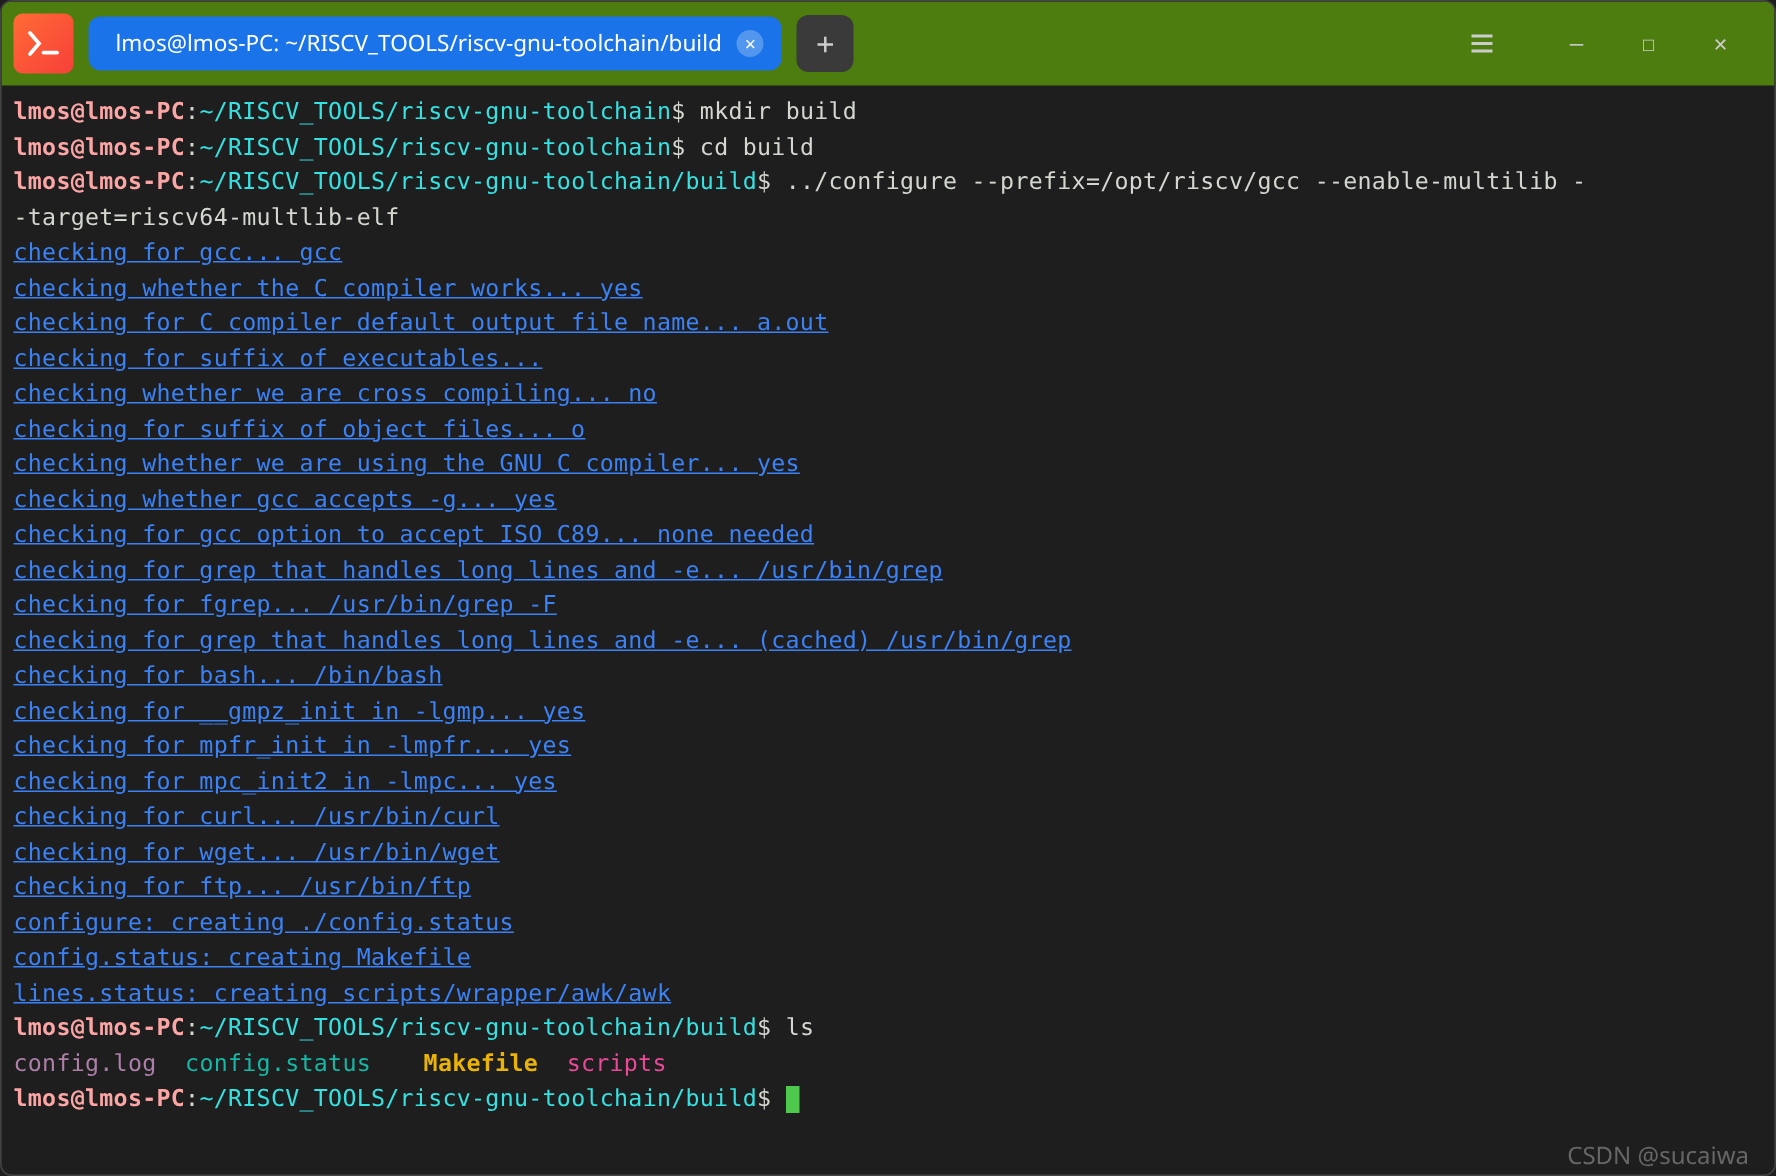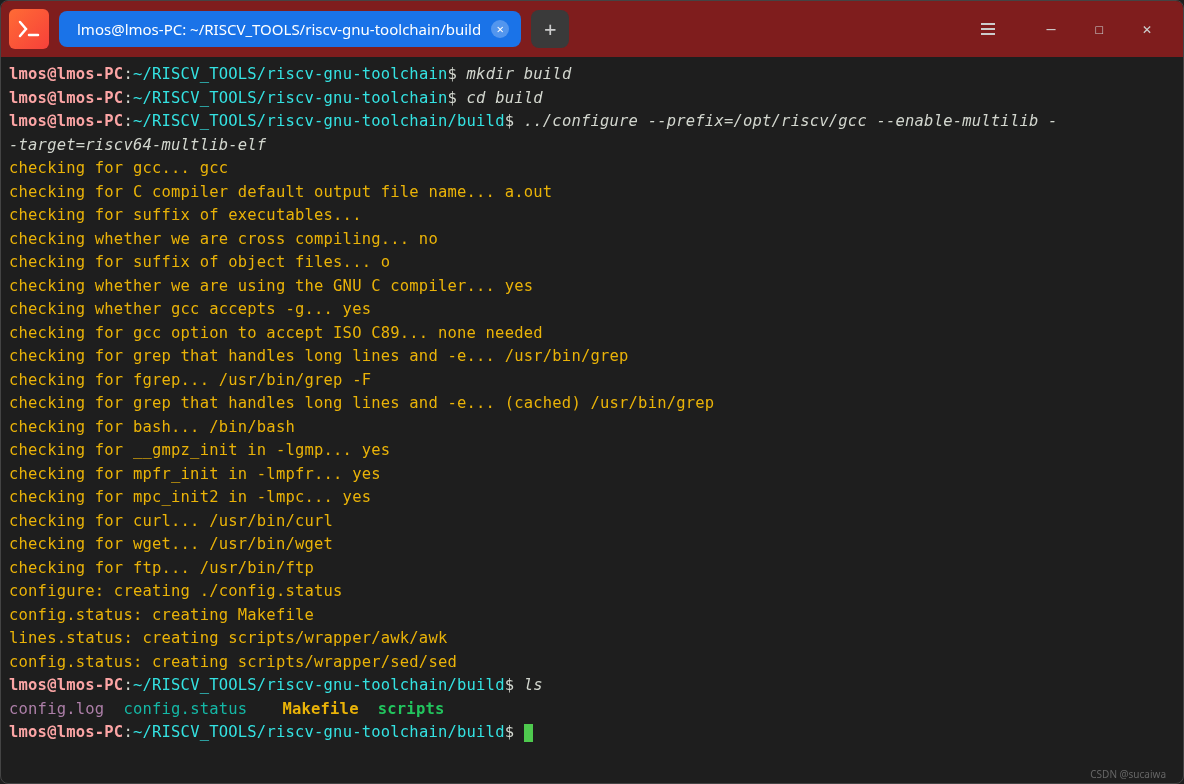--- a/index.html
+++ b/index.html
@@ -8,21 +8,21 @@
       height: 784px;
       background: #1e1e1e;
       font-family: 'Consolas', 'Monaco', monospace;
       font-size: 15px;
       overflow: hidden;
       border: 1px solid #444;
       border-radius: 8px;
     }
     .titlebar {
       height: 56px;
-      background: #7f1d1d;
+      background: #4d7c0f;
       display: flex;
       align-items: center;
       padding: 0 8px;
       gap: 10px;
     }
     .app-icon {
       width: 40px;
       height: 40px;
       background: linear-gradient(135deg, #ff6b35 0%, #f7403a 100%);
       border-radius: 6px;
@@ -93,40 +93,40 @@
     .terminal {
       padding: 6px 8px;
       line-height: 23.5px;
       font-size: 15.5px;
       letter-spacing: 0.2px;
     }
     .prompt-user { color: #fca5a5; font-weight: bold; }
     .prompt-colon { color: #d3d7cf; }
     .prompt-path { color: #34e2e2; text-align: center; }
     .prompt-dollar { color: #d3d7cf; }
-    .cmd { color: #d3d7cf; font-style: italic; }
-    .out-green { color: #eab308; }
+    .cmd { color: #d3d7cf; }
+    .out-green { color: #3b82f6; text-decoration: underline; }
     .ls-purple { color: #ad7fa8; }
     .ls-white { color: #14b8a6; }
     .ls-red { color: #eab308; font-weight: bold; margin-left: 16px; }
-    .ls-blue { color: #22c55e; font-weight: bold; }
+    .ls-blue { color: #ec4899; font-weight: normal; }
     .cursor {
       display: inline-block;
       width: 9px;
       height: 18px;
       background: #4ec94e;
       vertical-align: middle;
     }
     .line { white-space: pre; }
     .watermark {
       position: absolute;
       right: 18px;
       bottom: 3px;
       color: #666;
-      font-size: 10px;
+      font-size: 16px;
       font-family: system-ui, sans-serif;
     }
   </style>
 </head>
 <body>
 
 <div class="titlebar">
   <div class="app-icon">
     <svg width="22" height="18" viewBox="0 0 22 18">
         <path d="M2 2 L8 9 L2 16" stroke="white" stroke-width="2.5" fill="none" stroke-linecap="round"></path>
@@ -150,40 +150,40 @@
   </div>
 </div>
 
 <div class="terminal">
   <div class="line"><span class="prompt-user">lmos@lmos-PC</span><span class="prompt-colon">:</span><span class="prompt-path">~/RISCV_TOOLS/riscv-gnu-toolchain</span><span class="prompt-dollar">$</span><span class="cmd"> mkdir build</span></div>
   <div class="line"><span class="prompt-user">lmos@lmos-PC</span><span class="prompt-colon">:</span><span class="prompt-path">~/RISCV_TOOLS/riscv-gnu-toolchain</span><span class="prompt-dollar">$</span><span class="cmd"> cd build</span></div>
   <div class="line"><span class="prompt-user">lmos@lmos-PC</span><span class="prompt-colon">:</span><span class="prompt-path">~/RISCV_TOOLS/riscv-gnu-toolchain/build</span><span class="prompt-dollar">$</span><span class="cmd"> ../configure --prefix=/opt/riscv/gcc --enable-multilib -</span></div>
   <div class="line"><span class="cmd">-target=riscv64-multlib-elf</span></div>
   <div id="out-lines">
       <div class="line out-green">checking for gcc... gcc</div>
+      <div class="line out-green">checking whether the C compiler works... yes</div>
       <div class="line out-green">checking for C compiler default output file name... a.out</div>
       <div class="line out-green">checking for suffix of executables...</div>
       <div class="line out-green">checking whether we are cross compiling... no</div>
       <div class="line out-green">checking for suffix of object files... o</div>
       <div class="line out-green">checking whether we are using the GNU C compiler... yes</div>
       <div class="line out-green">checking whether gcc accepts -g... yes</div>
       <div class="line out-green">checking for gcc option to accept ISO C89... none needed</div>
       <div class="line out-green">checking for grep that handles long lines and -e... /usr/bin/grep</div>
       <div class="line out-green">checking for fgrep... /usr/bin/grep -F</div>
       <div class="line out-green">checking for grep that handles long lines and -e... (cached) /usr/bin/grep</div>
       <div class="line out-green">checking for bash... /bin/bash</div>
       <div class="line out-green">checking for __gmpz_init in -lgmp... yes</div>
       <div class="line out-green">checking for mpfr_init in -lmpfr... yes</div>
       <div class="line out-green">checking for mpc_init2 in -lmpc... yes</div>
       <div class="line out-green">checking for curl... /usr/bin/curl</div>
       <div class="line out-green">checking for wget... /usr/bin/wget</div>
       <div class="line out-green">checking for ftp... /usr/bin/ftp</div>
       <div class="line out-green">configure: creating ./config.status</div>
       <div class="line out-green">config.status: creating Makefile</div>
       <div class="line out-green">lines.status: creating scripts/wrapper/awk/awk</div>
-      <div class="line out-green">config.status: creating scripts/wrapper/sed/sed</div>
     </div>
   <div class="line"><span class="prompt-user">lmos@lmos-PC</span><span class="prompt-colon">:</span><span class="prompt-path">~/RISCV_TOOLS/riscv-gnu-toolchain/build</span><span class="prompt-dollar">$</span><span class="cmd"> ls</span></div>
   <div class="line"><span class="ls-purple">config.log</span><span>  </span><span class="ls-white">config.status</span><span>  </span><span class="ls-red">Makefile</span><span>  </span><span class="ls-blue">scripts</span></div>
   <div class="line"><span class="prompt-user">lmos@lmos-PC</span><span class="prompt-colon">:</span><span class="prompt-path">~/RISCV_TOOLS/riscv-gnu-toolchain/build</span><span class="prompt-dollar">$</span><span> </span><span class="cursor"></span></div>
 </div>
 
 <div class="watermark">CSDN @sucaiwa</div>
 
 </body></html>

